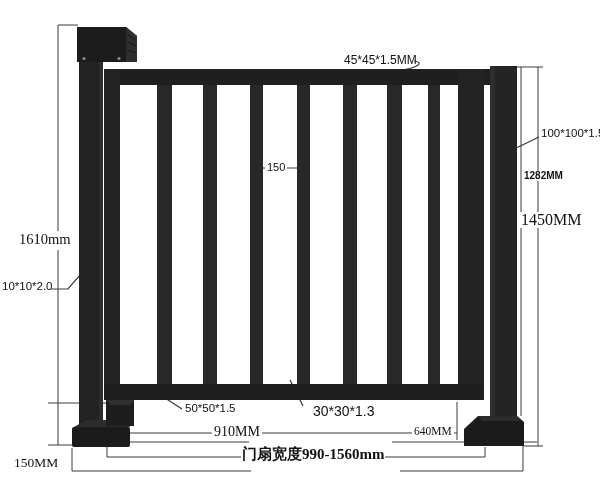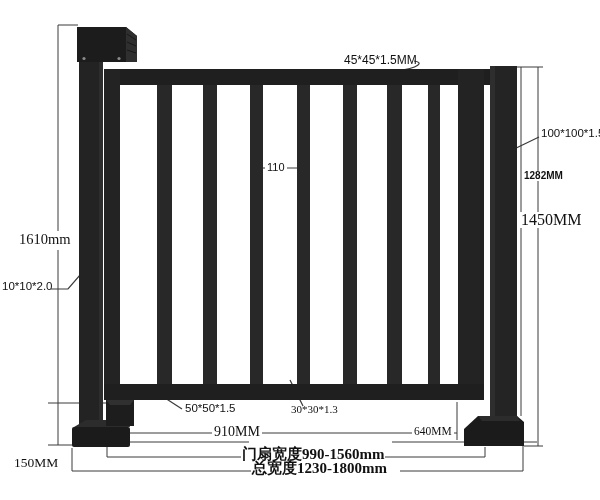--- a/index.html
+++ b/index.html
@@ -13,21 +13,21 @@
   .serif{font-family:"Liberation Serif","DejaVu Serif",serif;}
   .bgw{background:#ffffff;padding:0 2px;}
   .l45   {left:344px;top:54px; font-size:12px;}
   .l100  {left:541px;top:128px;font-size:11.5px;}
   .l1282 {left:522px;top:171px;font-size:10px;font-weight:bold;}
   .l1450 {left:519px;top:212px;font-size:16px;}
   .l1610 {left:17px; top:232px;font-size:14.5px;}
   .l10   {left:2px;  top:281px;font-size:11.5px;}
   .l150  {left:14px; top:416px;font-size:13.5px;margin-top:40px;}
   .l50   {left:185px;top:403px;font-size:11.5px;}
-  .l30   {left:291px;top:404px;font-size:11px;font-family:Liberation Serif, serif;}
+  .l30   {left:313px;top:404px;font-size:14px;}
   .l910  {left:212px;top:425px;font-size:14px;}
   .l640  {left:412px;top:426px;font-size:11.5px;text-align:right;}
   .l110  {left:265px;top:162px;font-size:11px;}
   .row1  {left:249px;top:433px;font-size:15px;font-weight:bold;}
   .row2  {left:242px;top:447px;font-size:15px;font-weight:bold;}
   .row3  {left:252px;top:461px;font-size:15px;font-weight:bold;}
 </style>
 </head>
 <body>
 
@@ -119,19 +119,18 @@
 
   <div class="lbl sans l45">45*45*1.5MM</div>
   <div class="lbl sans l100">100*100*1.5</div>
   <div class="lbl sans l1282 bgw">1282MM</div>
   <div class="lbl serif l1450 bgw">1450MM</div>
   <div class="lbl serif l1610 bgw">1610mm</div>
   <div class="lbl sans l10">10*10*2.0</div>
   <div class="lbl serif l150">150MM</div>
   <div class="lbl sans l50">50*50*1.5</div>
   <div class="lbl sans l30">30*30*1.3</div>
-  <div class="lbl sans l110 bgw">110</div>
+  <div class="lbl sans l110 bgw">150</div>
   <div class="lbl serif l910 bgw">910MM</div>
   <div class="lbl serif l640 bgw">640MM</div>
   <div class="lbl serif row2">门扇宽度990-1560mm</div>
-  <div class="lbl serif row3">总宽度1230-1800mm</div>
 
 </div>
 
 </body></html>

